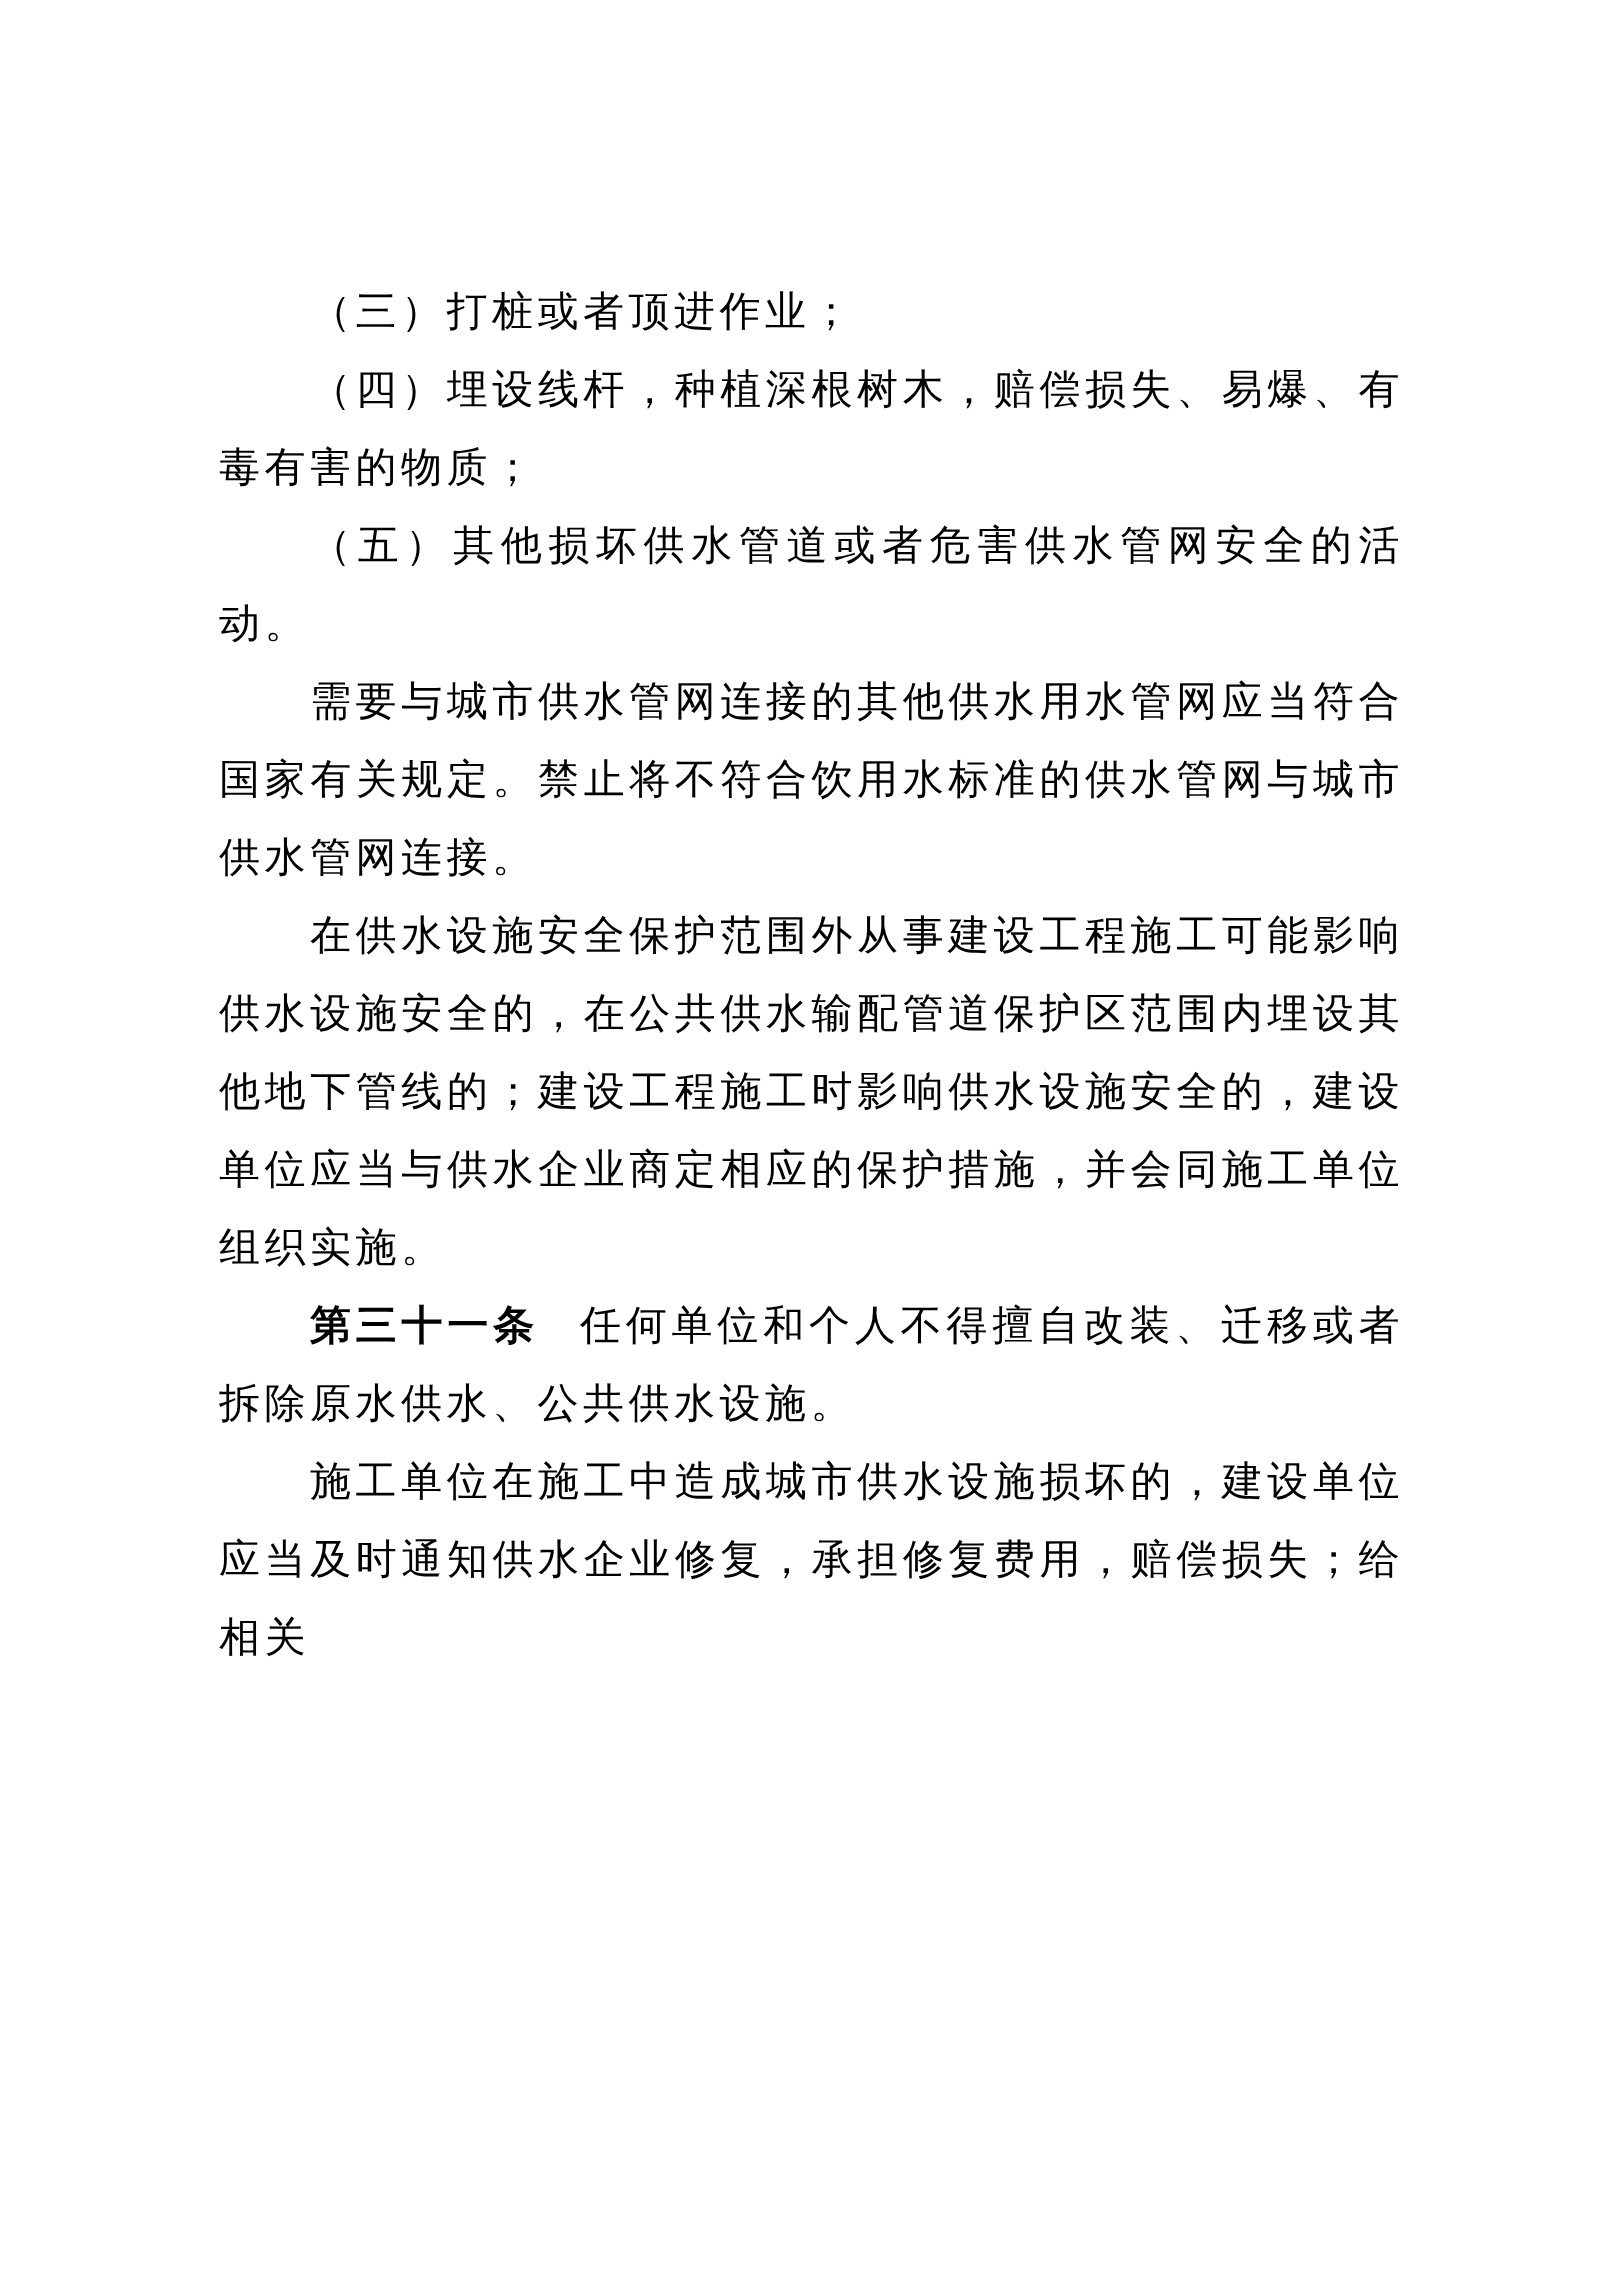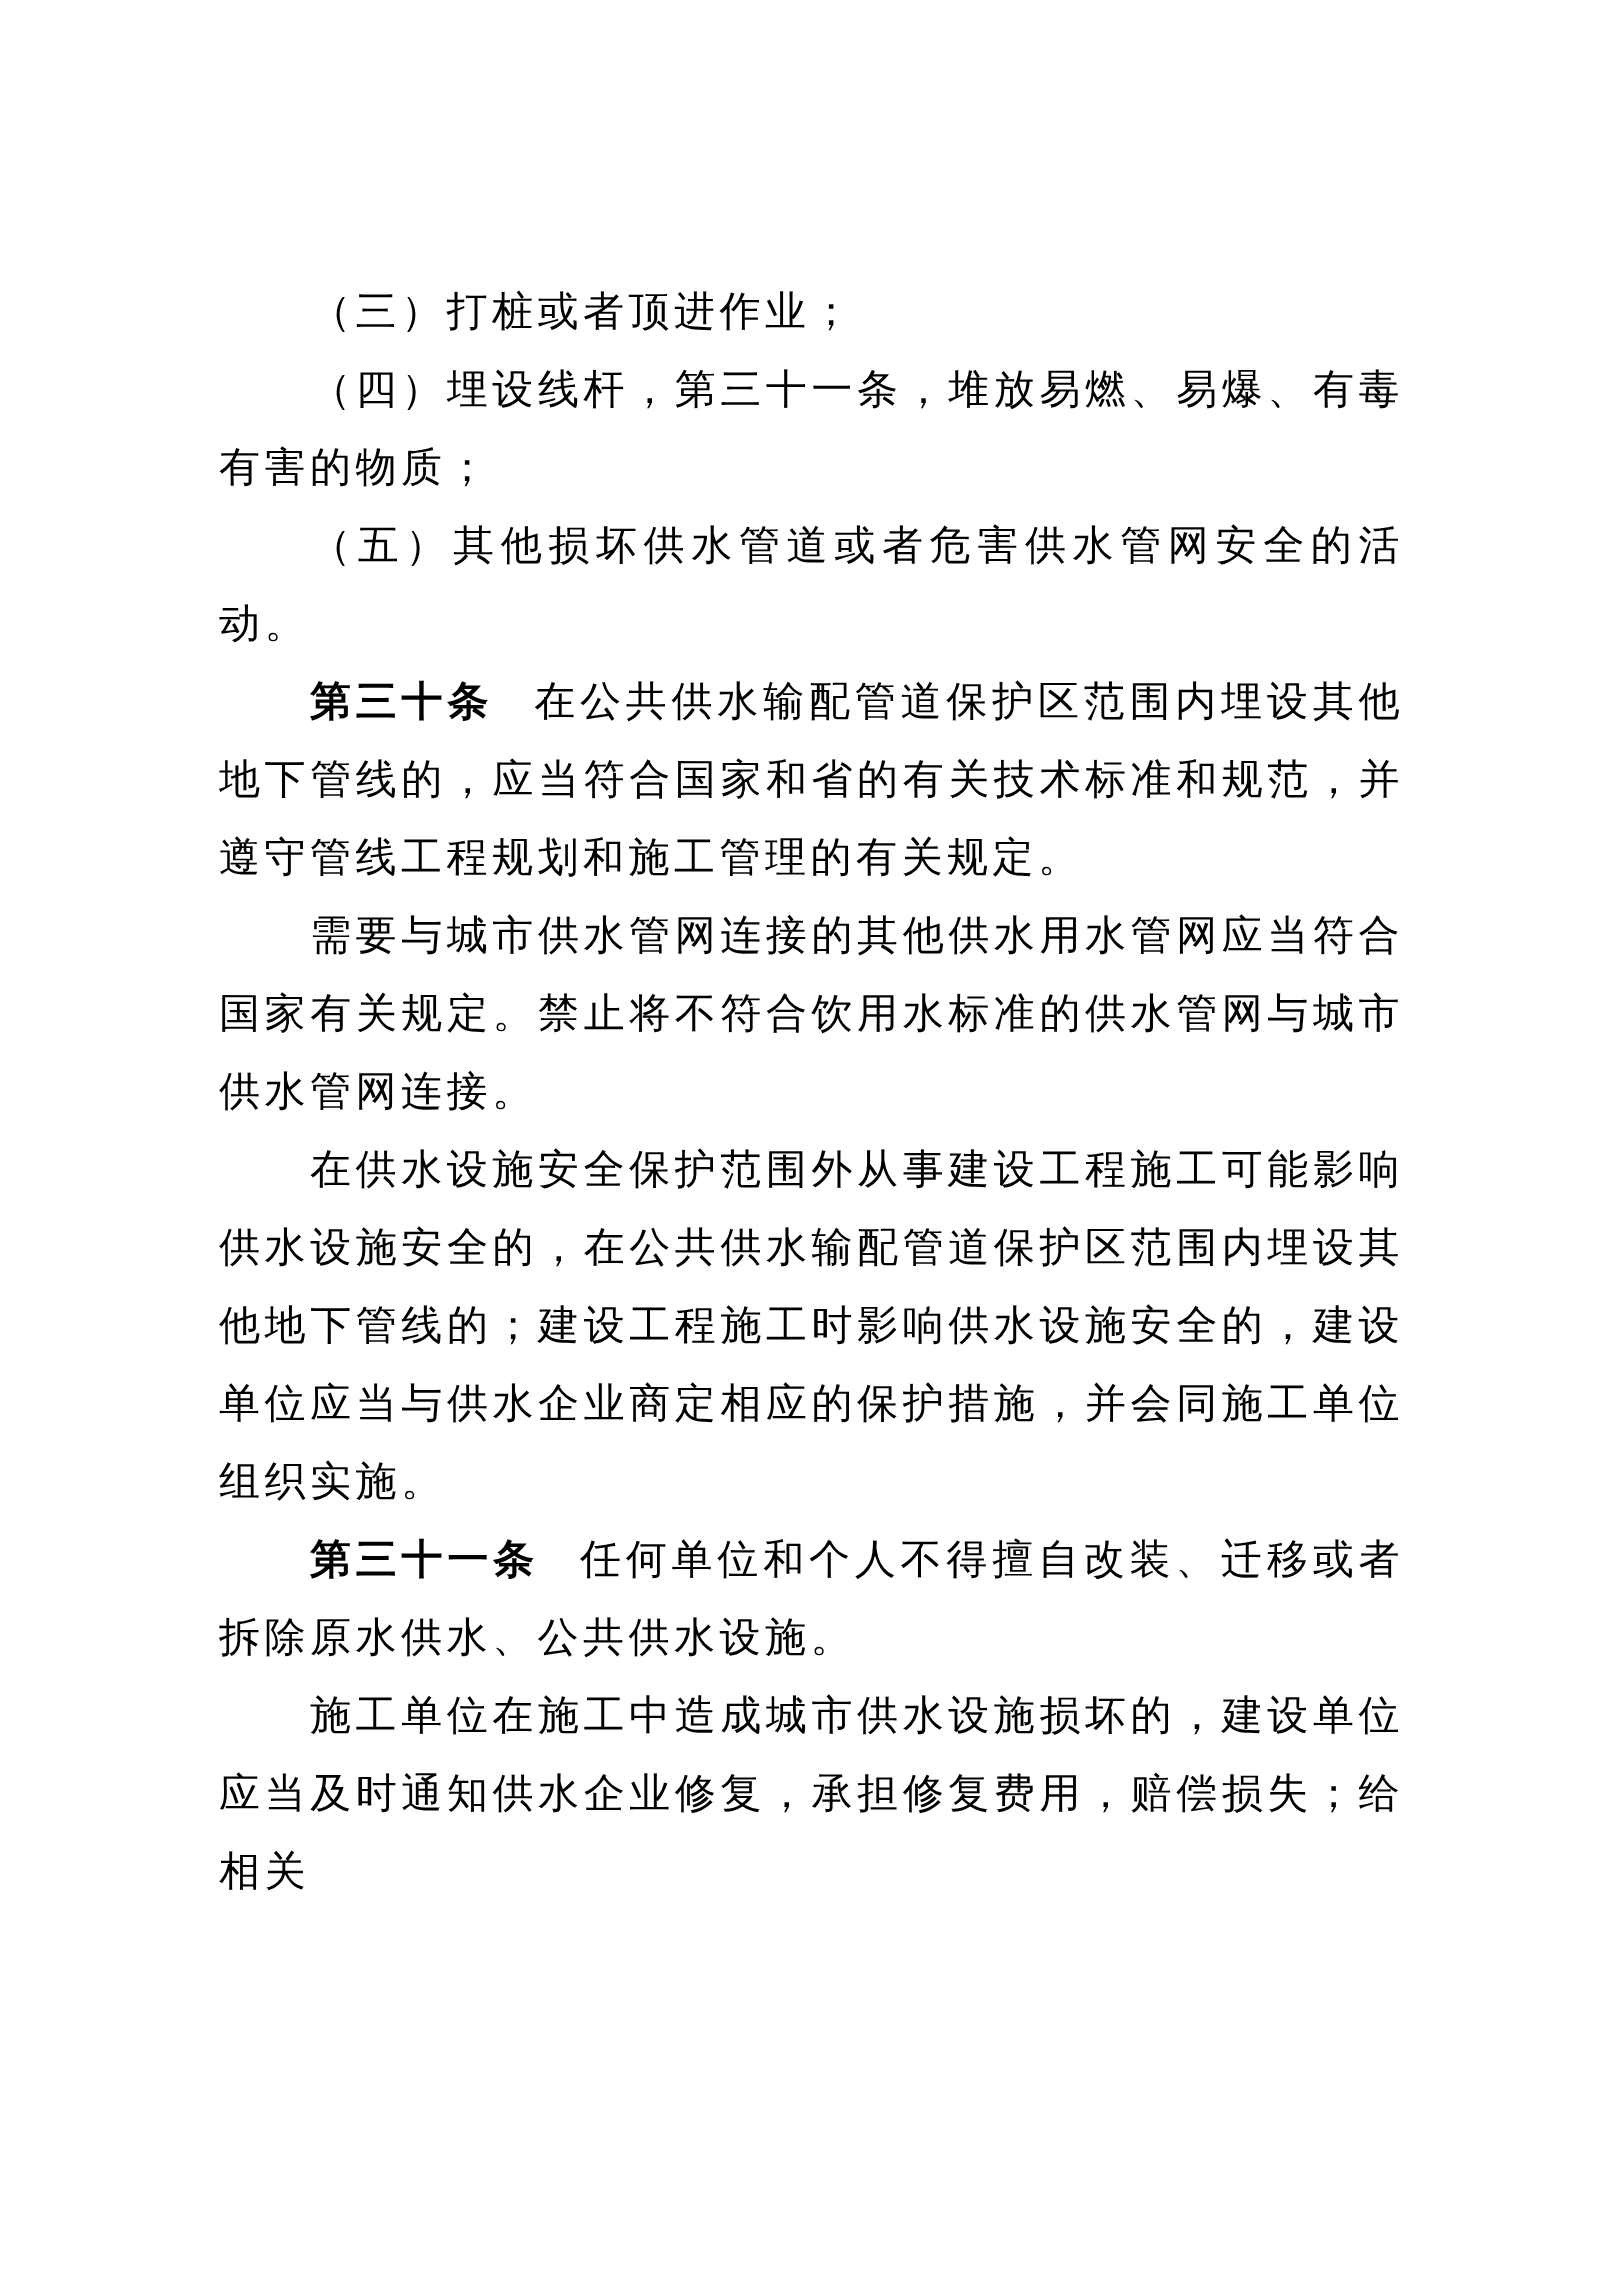--- a/index.html
+++ b/index.html
@@ -41,25 +41,24 @@
     margin: 0;
   }
 </style>
 </head>
 <body>
 
 <div class="page" style="background: rgb(255, 255, 255); margin-top: 20px;">
   <div class="doc-body" id="doc-body" style="color: rgb(0, 0, 0);">
   <p class="para"><span class="para-text">（三）打桩或者顶进作业；</span></p>
 
-  <p class="para"><span class="para-text">（四）埋设线杆，第三十一条，堆放易燃、易爆、有毒有害的物质；</span></p>
+  <p class="para"><span class="para-text">（四）埋设线杆，种植深根树木，赔偿损失、易爆、有毒有害的物质；</span></p>
 
   <p class="para"><span class="para-text">（五）其他损坏供水管道或者危害供水管网安全的活动。</span></p>
 
-  <p class="para"><span class="article-label">第三十条</span><span class="para-text">在公共供水输配管道保护区范围内埋设其他地下管线的，应当符合国家和省的有关技术标准和规范，并遵守管线工程规划和施工管理的有关规定。</span></p>
 
   <p class="para"><span class="para-text">需要与城市供水管网连接的其他供水用水管网应当符合国家有关规定。禁止将不符合饮用水标准的供水管网与城市供水管网连接。</span></p>
 
   <p class="para"><span class="para-text">在供水设施安全保护范围外从事建设工程施工可能影响供水设施安全的，在公共供水输配管道保护区范围内埋设其他地下管线的；建设工程施工时影响供水设施安全的，建设单位应当与供水企业商定相应的保护措施，并会同施工单位组织实施。</span></p>
 
   <p class="para"><span class="article-label">第三十一条</span><span class="para-text">任何单位和个人不得擅自改装、迁移或者拆除原水供水、公共供水设施。</span></p>
 
 
   <p class="para"><span class="para-text">施工单位在施工中造成城市供水设施损坏的，建设单位应当及时通知供水企业修复，承担修复费用，赔偿损失；给相关</span></p>
 </div>

